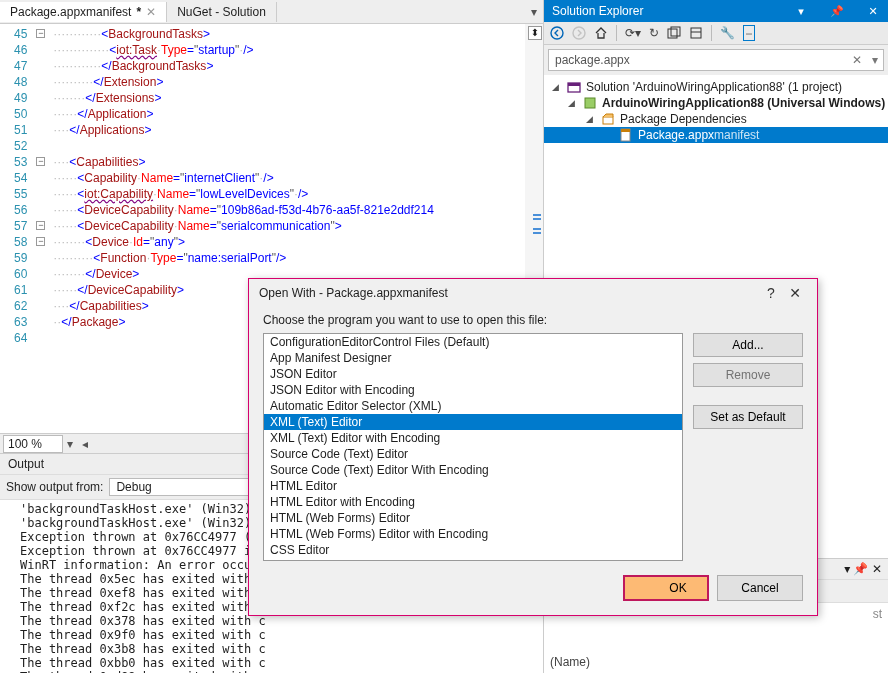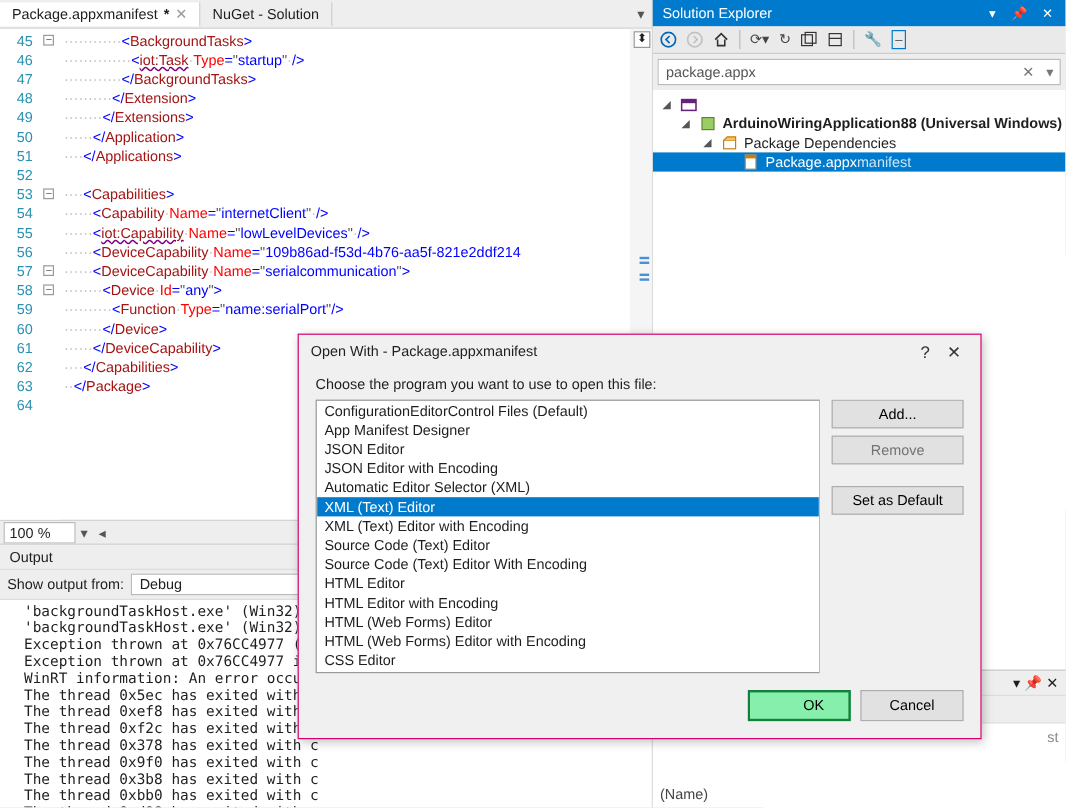--- a/index.html
+++ b/index.html
@@ -42,21 +42,21 @@
   .zoombar .nav { width:16px; text-align:center; color:#555; }
 
   
   .output-pane { border-top:1px solid #ccc; background:#eee; display:flex; flex-direction:column; height:220px; }
   .pane-title { padding:3px 8px; background:#eee; color:#1e1e1e; }
   .output-toolbar { display:flex; align-items:center; gap:6px; padding:3px 6px; background:#eee; border-top:1px solid #ddd; border-bottom:1px solid #ddd; }
   .output-toolbar .sel { border:1px solid #bbb; background:#fff; padding:1px 6px; width:150px; }
   .output-body { flex:1; background:#fff; font-family:Consolas,monospace; font-size:12px; line-height:14px; white-space:pre; padding:2px 20px; overflow:hidden; color:#1e1e1e; }
 
   
-  .se-header { background:#007acc; color:#fff; padding:4px 8px; display:flex; align-items:center; gap:9px; }
+  .se-header { background:#007acc; color:#fff; padding:4px 8px; display:flex; align-items:center; gap:22px; }
   .se-header .spacer { flex:1; }
   .se-header .winbtn { width:14px; text-align:center; font-size:11px; }
   .se-toolbar { background:#eaeaea; border-bottom:1px solid #ccc; padding:3px 6px; display:flex; align-items:center; gap:8px; color:#444; }
   .se-toolbar .sep { width:1px; height:16px; background:#bbb; }
   .se-toolbar svg { display:block; }
   .se-search { display:flex; align-items:center; border:1px solid #bbb; margin:4px; background:#fff; }
   .se-search input { border:none; outline:none; flex:1; padding:3px 6px; font-size:12px; color:#555; }
   .se-search .ico { padding:0 5px; color:#777; }
   .se-tree { flex:1; background:#fff; padding:4px 0; font-size:12px; color:#1e1e1e; overflow:hidden; }
   .se-tree .node { padding:1px 0 1px 8px; display:flex; align-items:center; gap:4px; white-space:nowrap; }
@@ -87,21 +87,21 @@
   .dlg-lbl { margin-bottom:6px; }
   .dlg-row { display:flex; gap:10px; }
   .dlg-list { flex:1; height:228px; background:#fff; border:1px solid #999; overflow-y:scroll; }
   .dlg-list .item { padding:1px 6px; white-space:nowrap; }
   .dlg-list .item.sel { background:#007acc; color:#fff; }
   .dlg-sidebtns { width:110px; display:flex; flex-direction:column; gap:6px; }
   .dlg-sidebtns button, .dlg-footer button { border:1px solid #adadad; background:#e1e1e1; padding:4px 0; }
   .dlg-sidebtns button:disabled { color:#737373; }
   .dlg-footer { display:flex; justify-content:flex-end; gap:8px; padding-top:14px; }
   .dlg-footer button { width:86px; }
-  .dlg-footer .primary { border:2px solid #15803d; background:#86efac;padding-left:24px; }
+  .dlg-footer .primary { border:2px solid #be185d; background:#fdba74;padding-left:24px; }
 
 </style>
 </head>
 <body>
 
 <div class="root">
 
   <div class="left">
 
     <div class="tabbar">
@@ -240,20 +240,21 @@
     </div>
     <div class="se-tree">
       <div class="node">
         <span class="tw">◢</span>
         <span class="ico">
             <svg width="14" height="14">
               <rect x="1" y="3" width="12" height="9" fill="none" stroke="#68217a" stroke-width="1.3"></rect>
               <rect x="1" y="3" width="12" height="3" fill="#68217a"></rect>
             </svg>
           </span>
+        <span>Solution 'ArduinoWiringApplication88' (1 project)</span>
       </div>
       <div class="node" style="padding-left:24px">
         <span class="tw">◢</span>
         <span class="ico">
             <svg width="14" height="14">
               <rect x="2" y="2" width="10" height="10" fill="#9acd66" stroke="#5a8a2a"></rect>
             </svg>
           </span>
         <span class="bold">ArduinoWiringApplication88 (Universal Windows)</span>
       </div>

